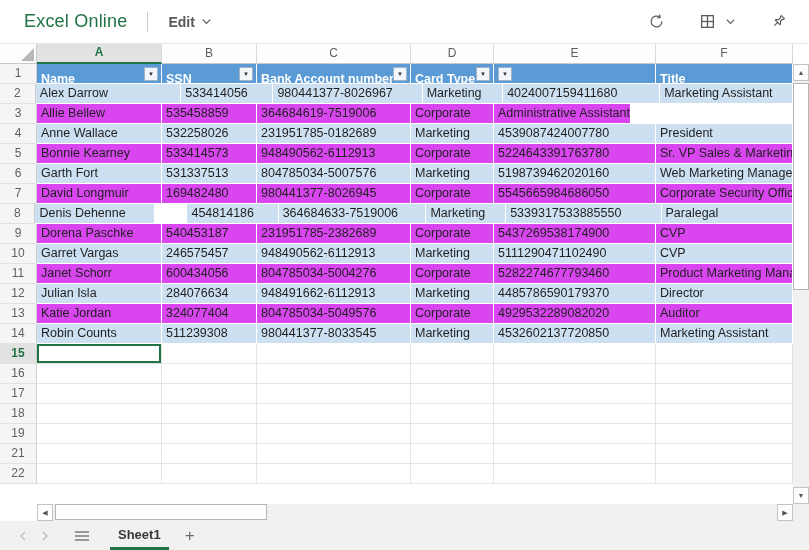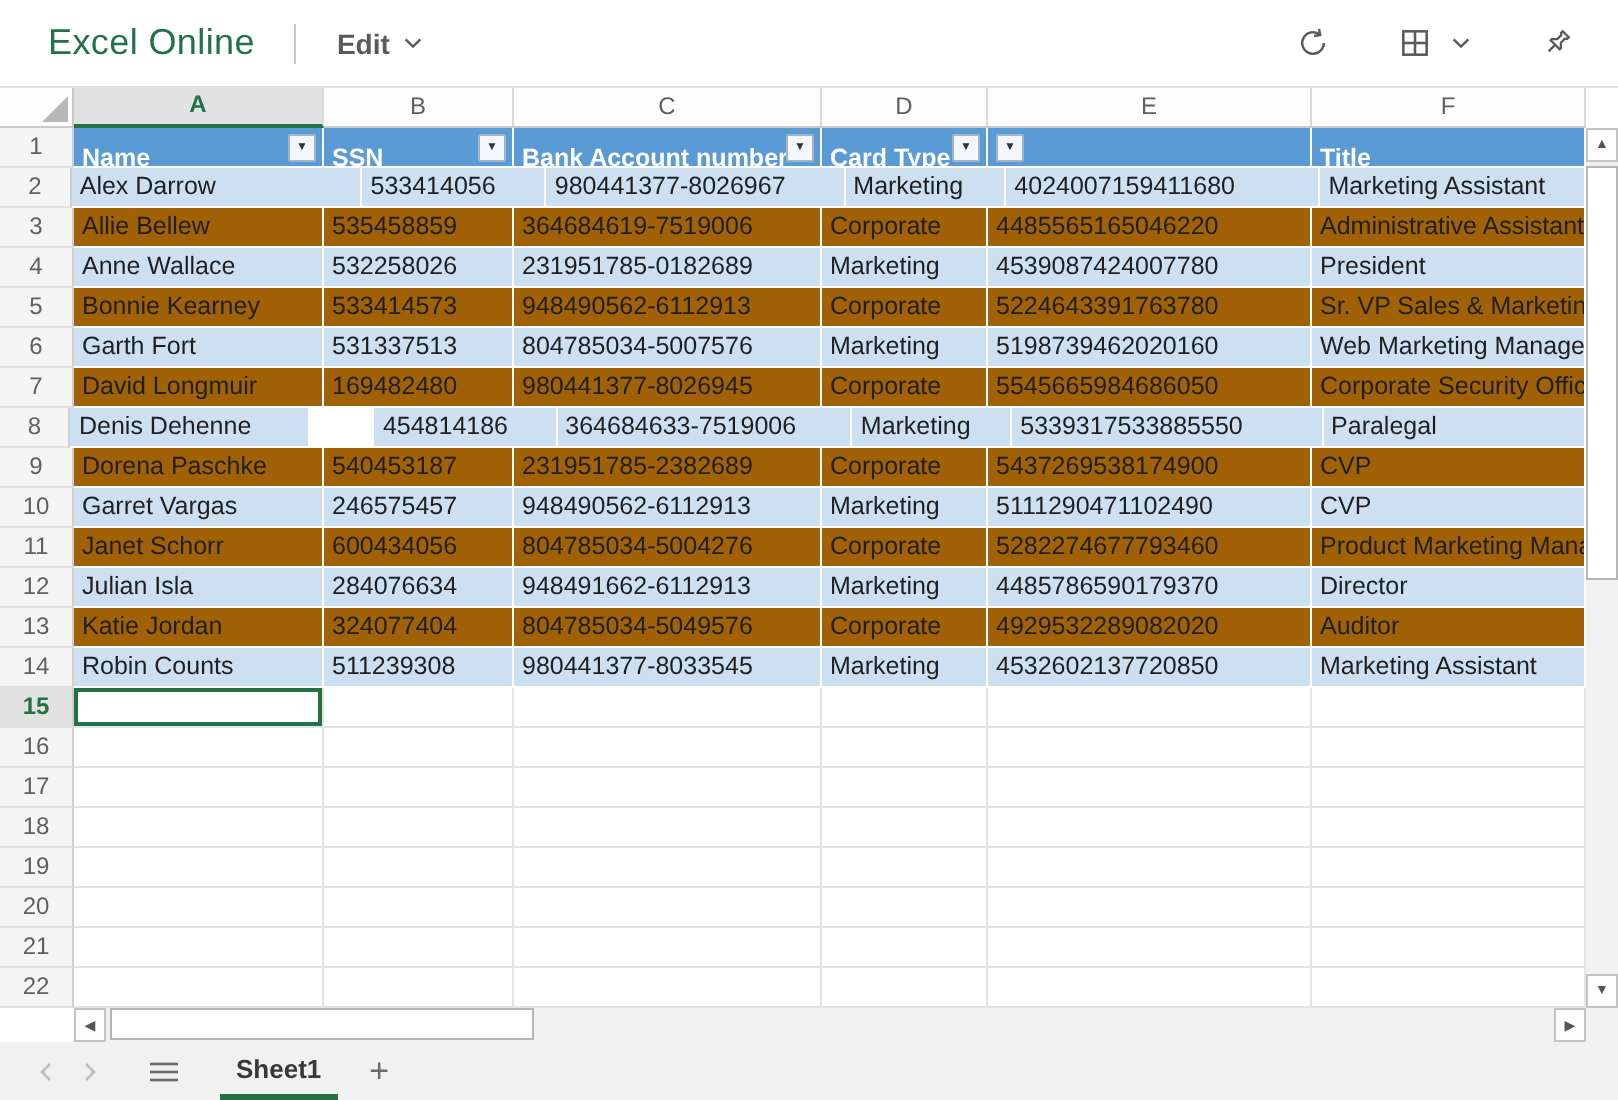--- a/index.html
+++ b/index.html
@@ -45,21 +45,21 @@
     width:37px; height:20px; background:#f5f5f5; border-right:1px solid #cfcfcf;
     border-bottom:1px solid #e2e2e2; text-align:center; line-height:19px; font-size:12px; color:#5f5f5f;
   }
   .row-num.sel { background:#e2e2e2; color:#217346; font-weight:700; }
   .cell {
     height:20px; font-size:12.5px; line-height:19px; padding-left:4px;
     white-space:nowrap; overflow:hidden; color:#1f1f1f;
   }
   .cell.empty { background:#fff; border-right:1px solid #e4e4e4; border-bottom:1px solid #e4e4e4; }
   .cell.band-a { background:#cce0f2; border-right:1px solid #fff; border-bottom:1px solid #fff; }
-  .cell.band-b { background:#a16207; border-right:1px solid #fff; border-bottom:1px solid #fff; }
+  .cell.band-b { background:#d946ef; border-right:1px solid #fff; border-bottom:1px solid #fff; }
   .cell.th {
     background:#5b9bd5; color:#fff; font-weight:700; border-right:1px solid #fff; border-bottom:1px solid #fff;
     display:flex; align-items:center; justify-content:space-between; padding:0 3px 0 4px;
   }
   .th-label { overflow:hidden; white-space:nowrap;margin-top:11px; }
   .filter-btn {
     flex:0 0 auto; width:14px; height:14px; background:#f3f7fb; border:1px solid #9fb4c9;
     color:#333; font-size:6px; line-height:12px; text-align:center; border-radius:1px; cursor:default;
   }
   .cell.active { box-shadow: inset 0 0 0 2px #217346; background:#fff; }
@@ -185,21 +185,20 @@
         <div class="cell band-a" style="width: 83px;">Marketing</div>
         <div class="cell band-a" style="width: 162px;">4024007159411680</div>
         <div class="cell band-a" style="width: 137px;">Marketing Assistant</div>
       </div>
       <div class="grid-row">
         <div class="row-num">3</div>
         <div class="cell band-b" style="width: 125px;">Allie Bellew</div>
         <div class="cell band-b" style="width: 95px;">535458859</div>
         <div class="cell band-b" style="width: 154px;">364684619-7519006</div>
         <div class="cell band-b" style="width: 83px;">Corporate</div>
-        <div class="cell band-b" style="width: 162px;">4485565165046220</div>
         <div class="cell band-b" style="width: 137px;">Administrative Assistant</div>
       </div>
       <div class="grid-row">
         <div class="row-num">4</div>
         <div class="cell band-a" style="width: 125px;">Anne Wallace</div>
         <div class="cell band-a" style="width: 95px;">532258026</div>
         <div class="cell band-a" style="width: 154px;">231951785-0182689</div>
         <div class="cell band-a" style="width: 83px;">Marketing</div>
         <div class="cell band-a" style="width: 162px;">4539087424007780</div>
         <div class="cell band-a" style="width: 137px;">President</div>
@@ -325,29 +324,20 @@
         <div class="row-num">18</div>
         <div class="cell empty" style="width: 125px;"></div>
         <div class="cell empty" style="width: 95px;"></div>
         <div class="cell empty" style="width: 154px;"></div>
         <div class="cell empty" style="width: 83px;"></div>
         <div class="cell empty" style="width: 162px;"></div>
         <div class="cell empty" style="width: 137px;"></div>
       </div>
       <div class="grid-row">
         <div class="row-num">19</div>
-        <div class="cell empty" style="width: 125px;"></div>
-        <div class="cell empty" style="width: 95px;"></div>
-        <div class="cell empty" style="width: 154px;"></div>
-        <div class="cell empty" style="width: 83px;"></div>
-        <div class="cell empty" style="width: 162px;"></div>
-        <div class="cell empty" style="width: 137px;"></div>
-      </div>
-      <div class="grid-row">
-        <div class="row-num">20</div>
         <div class="cell empty" style="width: 125px;"></div>
         <div class="cell empty" style="width: 95px;"></div>
         <div class="cell empty" style="width: 154px;"></div>
         <div class="cell empty" style="width: 83px;"></div>
         <div class="cell empty" style="width: 162px;"></div>
         <div class="cell empty" style="width: 137px;"></div>
       </div>
       <div class="grid-row">
         <div class="row-num">21</div>
         <div class="cell empty" style="width: 125px;"></div>

